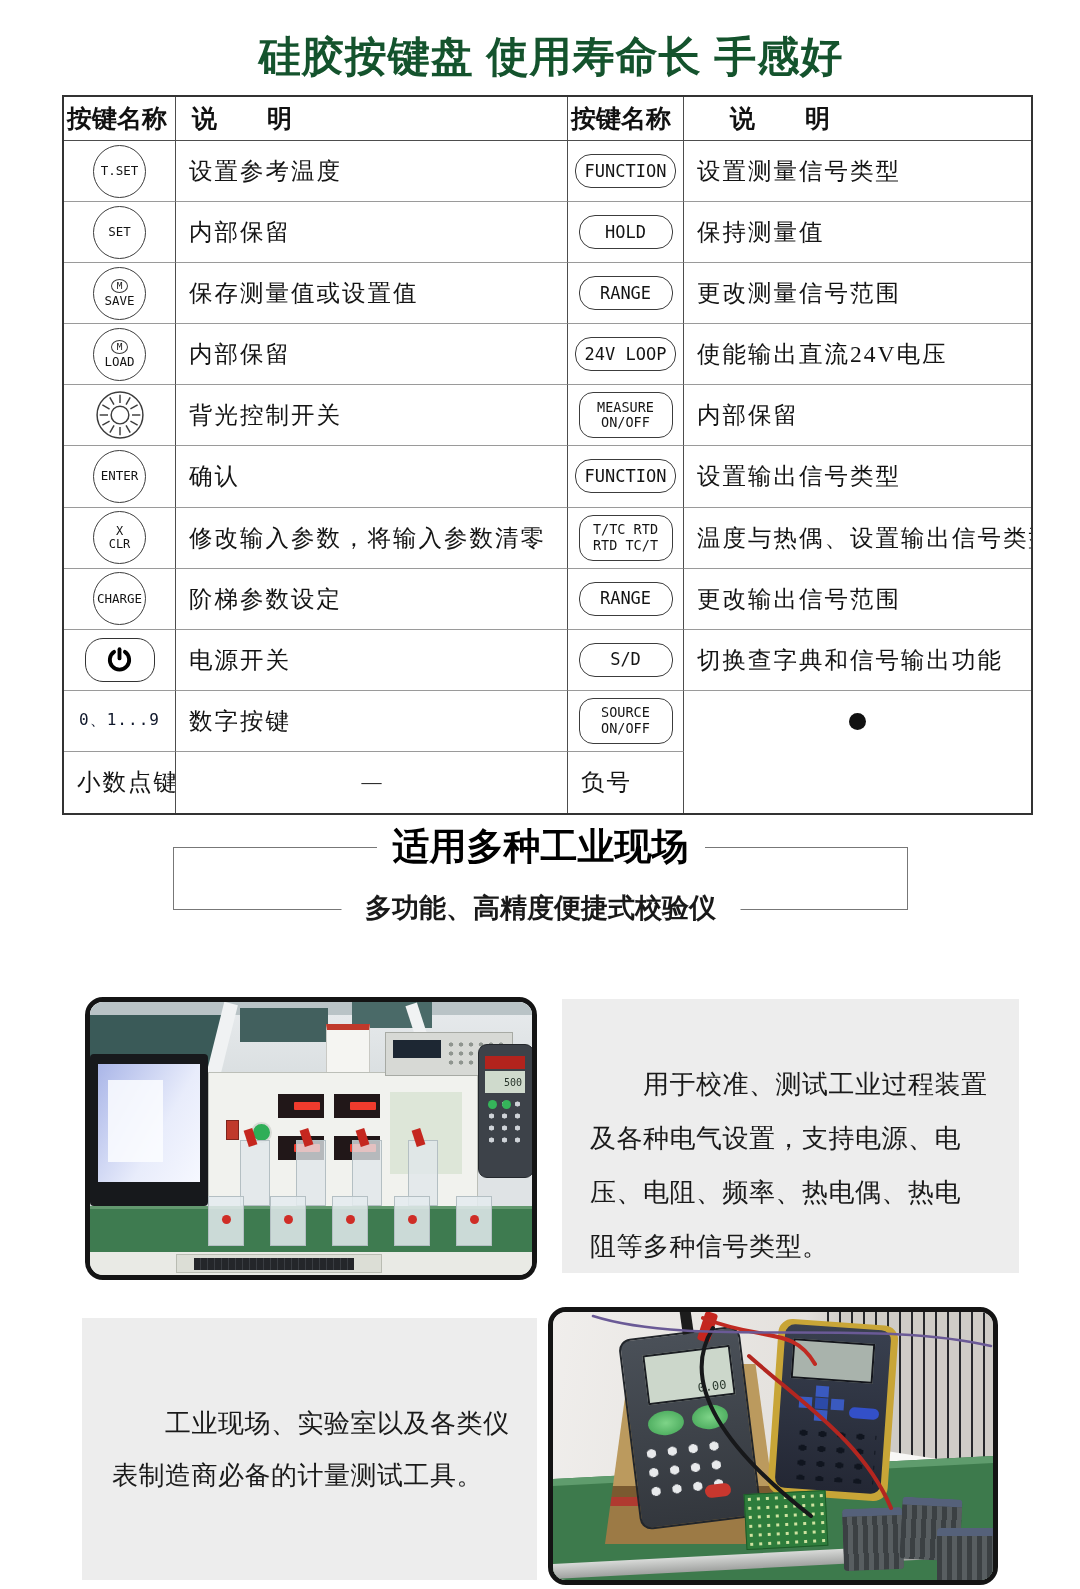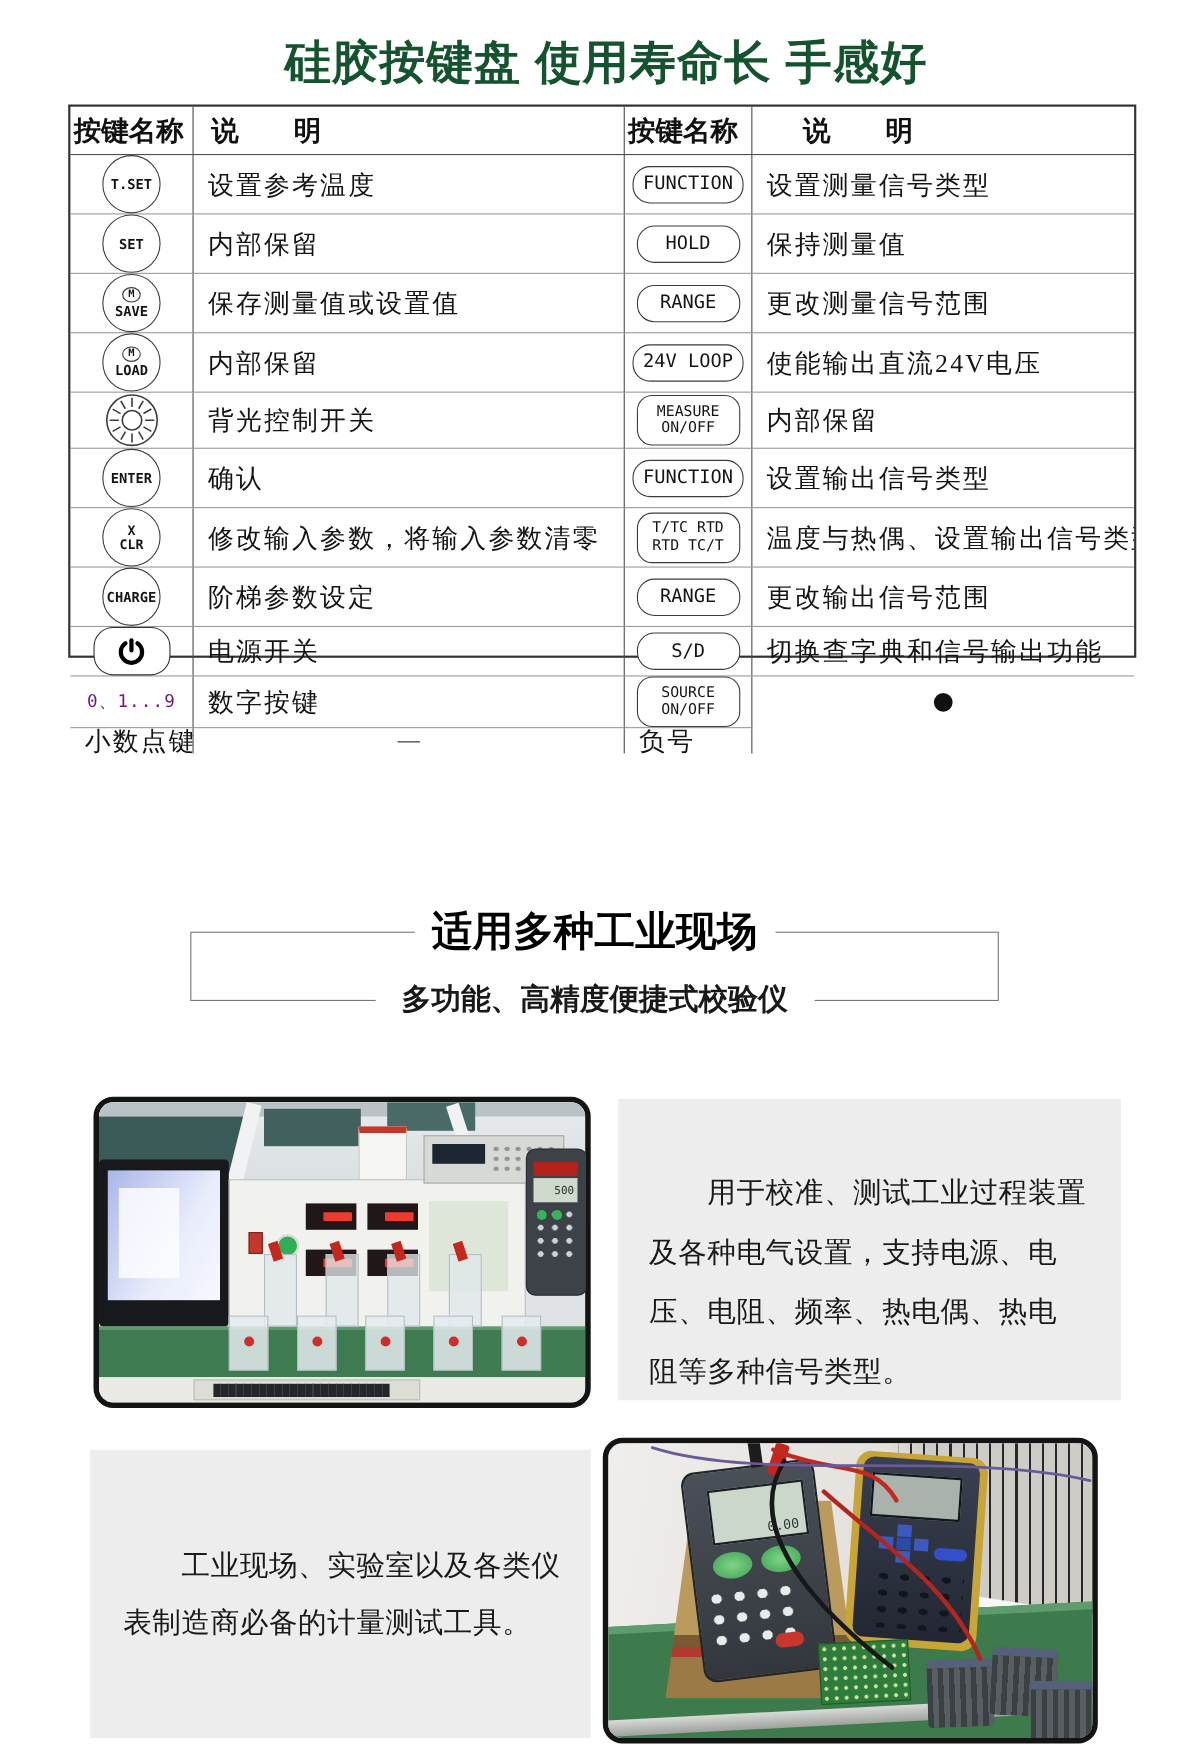--- a/index.html
+++ b/index.html
@@ -4,50 +4,50 @@
 <style>
   html,body{margin:0;padding:0;background:#fff;}
   .page{position:relative;width:1080px;height:1589px;background:#fff;overflow:hidden;
         font-family:"Liberation Sans","DejaVu Sans",sans-serif;color:#111;}
 
   
   .main-title{position:absolute;top:18px;left:0;width:100%;margin:11px;text-align:center;
     font-size:42px;font-weight:bold;letter-spacing:1px;color:#14532d;}
 
   
-  .key-table{position:absolute;left:62px;top:95px;width:971px;height:503px;box-sizing:border-box;
+  .key-table{position:absolute;left:62px;top:95px;width:971px;height:720px;box-sizing:border-box;
     border:2px solid #333;display:grid;grid-template-columns:112px 392px 116px 1fr;
     grid-template-rows:44px repeat(11,1fr);}
   .cell{box-sizing:border-box;border-right:1px solid #4d4d4d;border-bottom:1px solid #9a9a9a;
     display:flex;align-items:center;min-width:0;}
   .key-table > .cell:nth-child(4n){border-right:none;}
   .key-table > .cell:nth-last-child(-n+4){border-bottom:none;}
   .th{font-weight:bold;font-size:25px;padding-left:3px;border-bottom:1px solid #4d4d4d;white-space:pre;}
   .th-desc{padding-left:16px;}
   .th-desc2{padding-left:46px;}
   .key-cell{justify-content:center;}
   .desc-cell{font-family:"Liberation Serif","DejaVu Serif",serif;font-size:23.5px;letter-spacing:2px;
     padding-left:13px;color:#141414;white-space:nowrap;overflow:hidden;}
 
   .btn{box-sizing:border-box;border:1.3px solid #3c3c3c;color:#141414;background:#fff;
     display:flex;flex-direction:column;align-items:center;justify-content:center;
     font-family:"DejaVu Sans Mono","Liberation Mono",monospace;text-align:center;}
-  .btn.circle{width:53px;height:53px;border-radius:50%;font-size:12.5px;line-height:14px;font-weight:bold;}
+  .btn.circle{width:53px;height:53px;border-radius:50%;font-size:12.5px;line-height:14px;}
   .btn.circle.two{font-size:12px;line-height:13px;}
   .btn.pill{min-width:94px;height:34px;padding:0 9px;border-radius:16px;font-size:17px;line-height:19px;}
   .btn.pill.two{height:46px;border-radius:14px;font-size:13.5px;line-height:15.5px;padding:0 6px;}
   .mbadge{box-sizing:border-box;width:17px;height:14px;border:1px solid #3c3c3c;border-radius:50%;
     font-size:9.5px;line-height:11px;text-align:center;margin:0 auto 1px;}
   .power-pill{width:68px;height:42px;border:1.6px solid #333;border-radius:18px;background:#fff;
     display:flex;align-items:center;justify-content:center;}
   .keyicon{display:flex;align-items:center;justify-content:center;}
   .keyicon svg{display:block;}
   .dotkey{width:17px;height:17px;border-radius:50%;background:#111;}
   .dashkey{font-size:20px;color:#222;font-family:"Liberation Serif",serif;}
-  .plainkey{font-family:"DejaVu Sans Mono","Liberation Mono",monospace;font-size:16px;letter-spacing:1px;color:#701a75;}
+  .plainkey{font-family:"DejaVu Sans Mono","Liberation Mono",monospace;font-size:16px;letter-spacing:1px;color:#0f172a;}
 
   
   .banner-box{position:absolute;left:173px;top:847px;width:733px;height:61px;border:1px solid #777;}
   .banner-title{position:absolute;left:50%;top:-26px;transform:translateX(-50%);background:#fff;
     padding:0 16px;font-size:37px;font-weight:bold;white-space:nowrap;color:#000;}
   .banner-subtitle{position:absolute;left:50%;bottom:-17px;transform:translateX(-50%);background:#fff;
     padding:0 24px;font-size:27px;font-weight:600;white-space:nowrap;color:#191919;}
 
   
   .feature-text{position:absolute;background:#ededed;box-sizing:border-box;color:#1a1a1a;}

